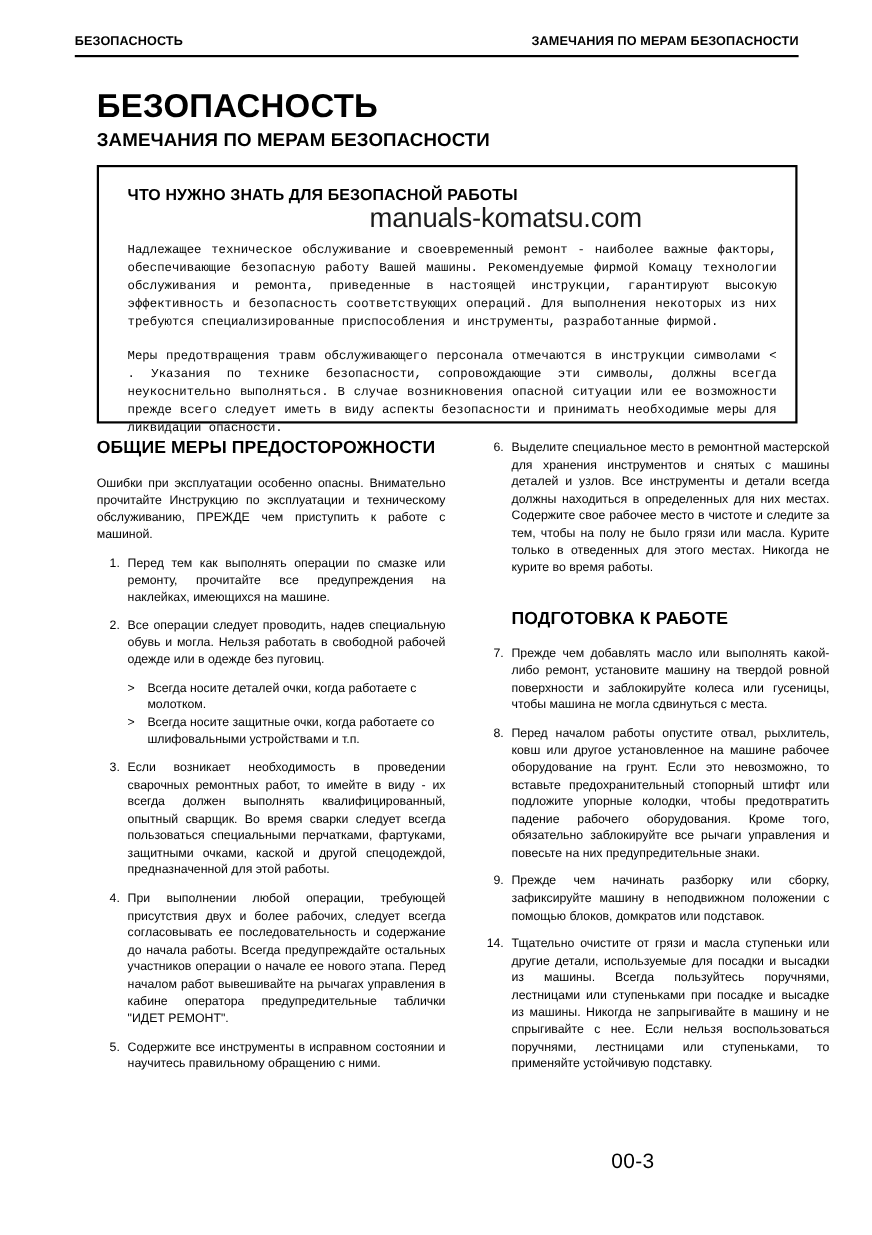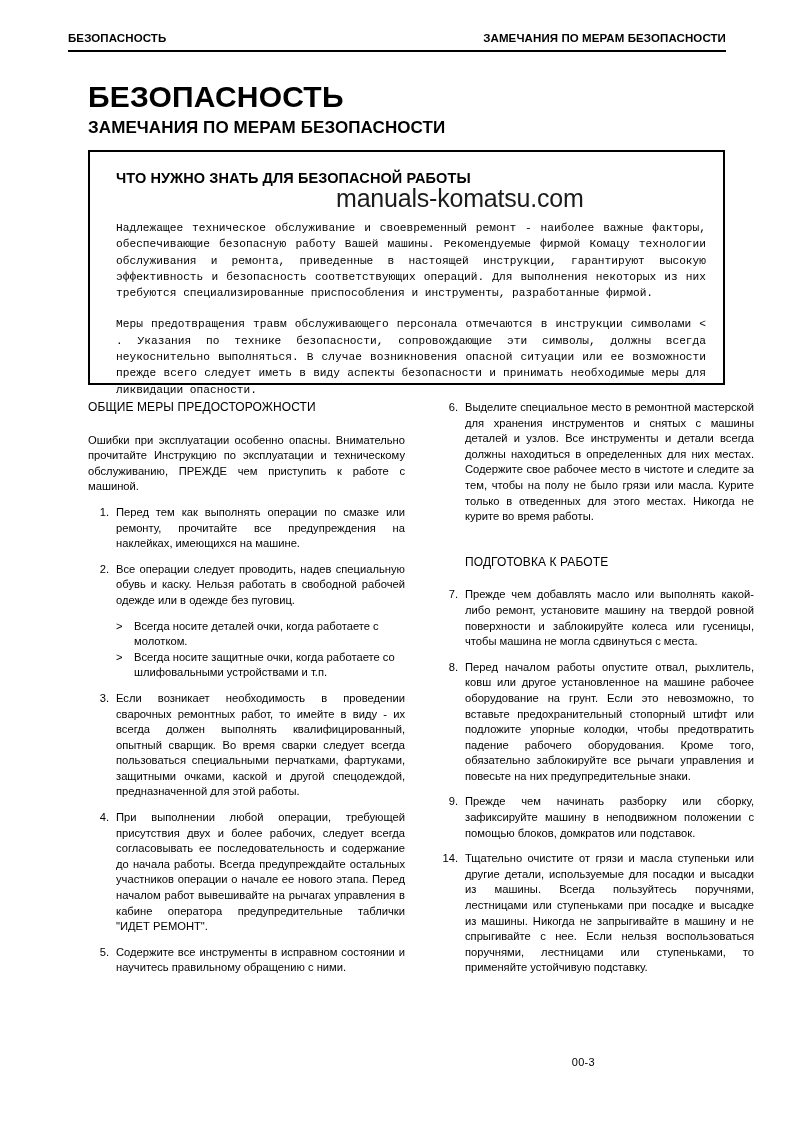--- a/index.html
+++ b/index.html
@@ -115,22 +115,22 @@
     position: absolute;
     top: 400px;
     width: 317px;
     font-size: 11.2px;
     line-height: 15.6px;
   }
   .col-left  { left: 88px; }
   .col-right { left: 437px; }
 
   .sec-head {
-    font-weight: normal;
-    font-size: 12px;
+    font-weight: bold;
+    font-size: 16px;
     letter-spacing: 0.1px;
     margin: 0 0 17px 0;
   }
   .sec-head.spaced { margin-top: 30px; padding-left: 28px; }
 
   .para {
     margin: 6px 0 10px 0;
     text-align: justify;
   }
 
@@ -171,21 +171,21 @@
     left: 0;
     top: 0;
   }
   ul.subitems > li > .txt { display: block; }
 
   
   .folio {
     position: absolute;
     right: 68px;
     bottom: 55px;
-    font-size: 11px;
+    font-size: 19px;
     letter-spacing: 0.3px;
   }
 </style>
 </head>
 <body>
 
 <div class="page">
 
   <div class="runhead">
     <span class="runhead-left">БЕЗОПАСНОСТЬ</span>
@@ -209,21 +209,21 @@
   <div class="col col-left">
     <div class="sec-head">ОБЩИЕ МЕРЫ ПРЕДОСТОРОЖНОСТИ</div>
     <p class="para">Ошибки при эксплуатации особенно опасны. Внимательно прочитайте Инструкцию по эксплуатации и техническому обслуживанию, ПРЕЖДЕ чем приступить к работе с машиной.</p>
     <ol class="items">
       <li>
         <span class="num">1.</span>
         <span class="txt">Перед тем как выполнять операции по смазке или ремонту, прочитайте все предупреждения на наклейках, имеющихся на машине.</span>
       </li>
       <li>
         <span class="num">2.</span>
-        <span class="txt">Все операции следует проводить, надев специальную обувь и каску. Нельзя работать в свободной рабочей одежде или в одежде без пуговиц.</span>
+        <span class="txt">Все операции следует проводить, надев специальную обувь и могла. Нельзя работать в свободной рабочей одежде или в одежде без пуговиц.</span>
         <ul class="subitems">
           <li>
             <span class="bullet">&gt;</span>
             <span class="txt">Всегда носите деталей очки, когда работаете с молотком.</span>
           </li>
           <li>
             <span class="bullet">&gt;</span>
             <span class="txt">Всегда носите защитные очки, когда работаете со шлифовальными устройствами и т.п.</span>
           </li>
         </ul>

